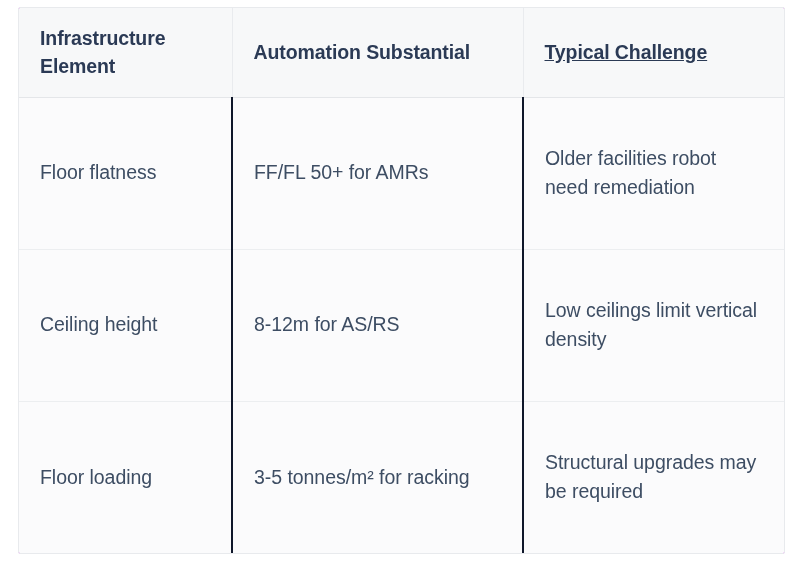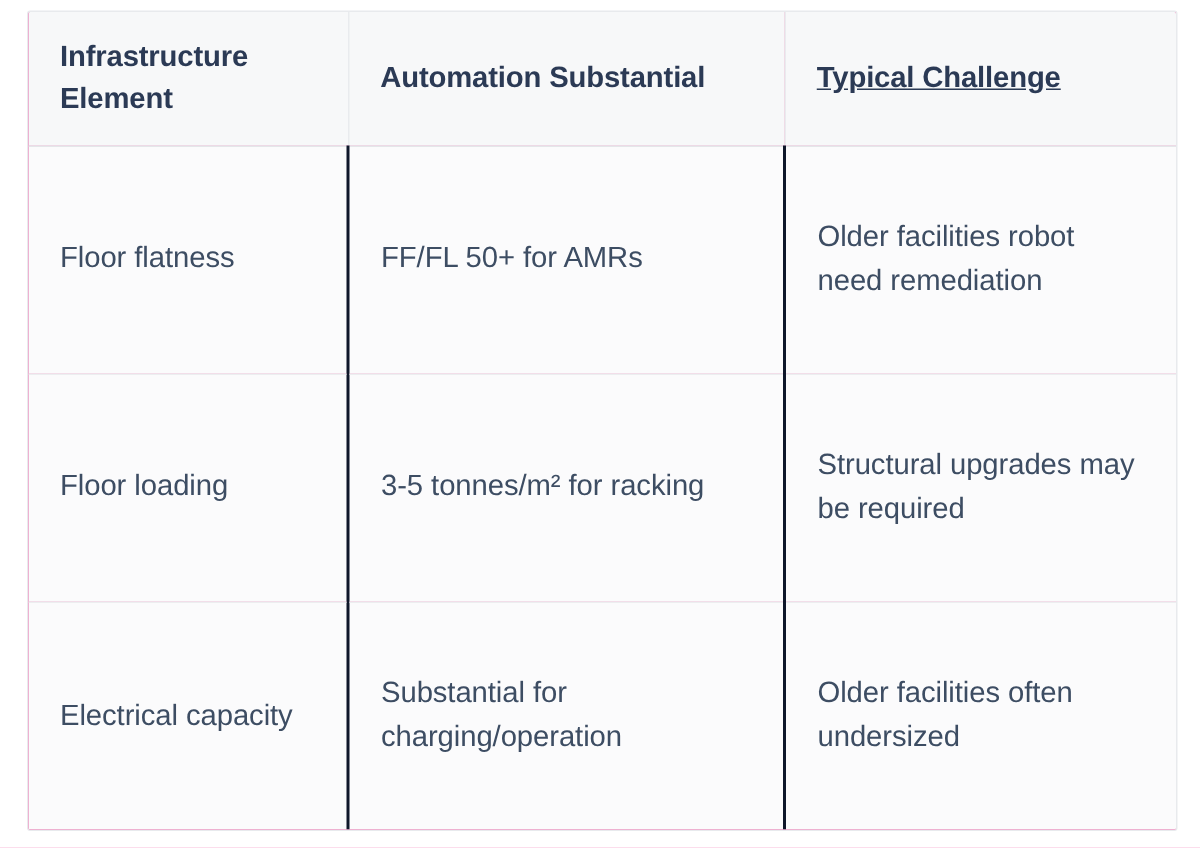--- a/index.html
+++ b/index.html
@@ -20,21 +20,21 @@
     overflow: hidden;
   }
   .table-wrap {
     position: absolute;
     left: 18px;
     top: 7px;
     width: 767px;
     height: 547px;
     border: 1px solid #e8eaed;
     border-radius: 2px;
-    background: #ec4899;
+    background: #d946ef;
     overflow: hidden;
   }
   table.data-table {
     width: 100%;
     height: 100%;
     border-collapse: collapse;
     table-layout: fixed;
   }
   table.data-table col.c1 { width: 213px; }
   table.data-table col.c2 { width: 291px; }
@@ -106,36 +106,36 @@
           </td>
           <td>
             <span class="cell-text">FF/FL 50+ for AMRs</span>
           </td>
           <td>
             <span class="cell-text">Older facilities robot need remediation</span>
           </td>
         </tr>
         <tr class="body-row">
           <td>
+            <span class="cell-text">Ceiling height</span>
+          </td>
+          <td>
+            <span class="cell-text">8-12m for AS/RS</span>
+          </td>
+          <td>
+            <span class="cell-text">Low ceilings limit vertical density</span>
+          </td>
+        </tr>
+        <tr class="body-row">
+          <td>
             <span class="cell-text">Floor loading</span>
           </td>
           <td>
             <span class="cell-text">3-5 tonnes/m² for racking</span>
           </td>
           <td>
             <span class="cell-text">Structural upgrades may be required</span>
           </td>
         </tr>
-        <tr class="body-row">
-          <td>
-            <span class="cell-text">Electrical capacity</span>
-          </td>
-          <td>
-            <span class="cell-text">Substantial for charging/operation</span>
-          </td>
-          <td>
-            <span class="cell-text">Older facilities often undersized</span>
-          </td>
-        </tr>
       </tbody>
     </table>
   </div>
 </div>
 
 </body></html>

